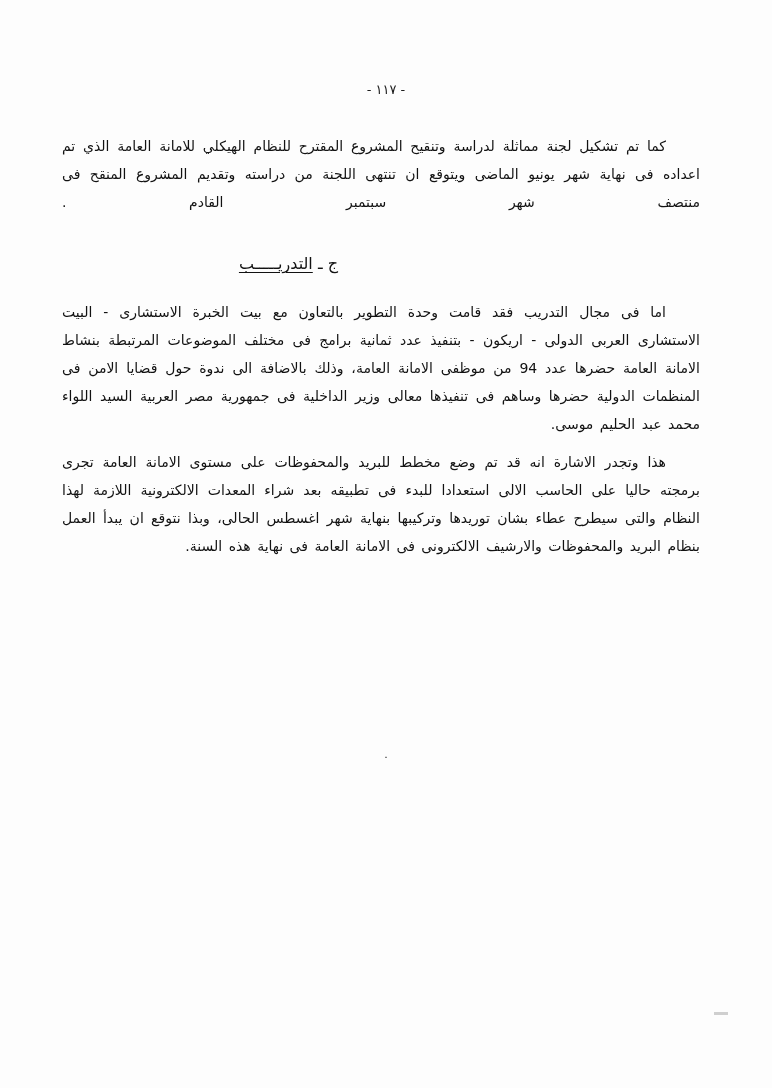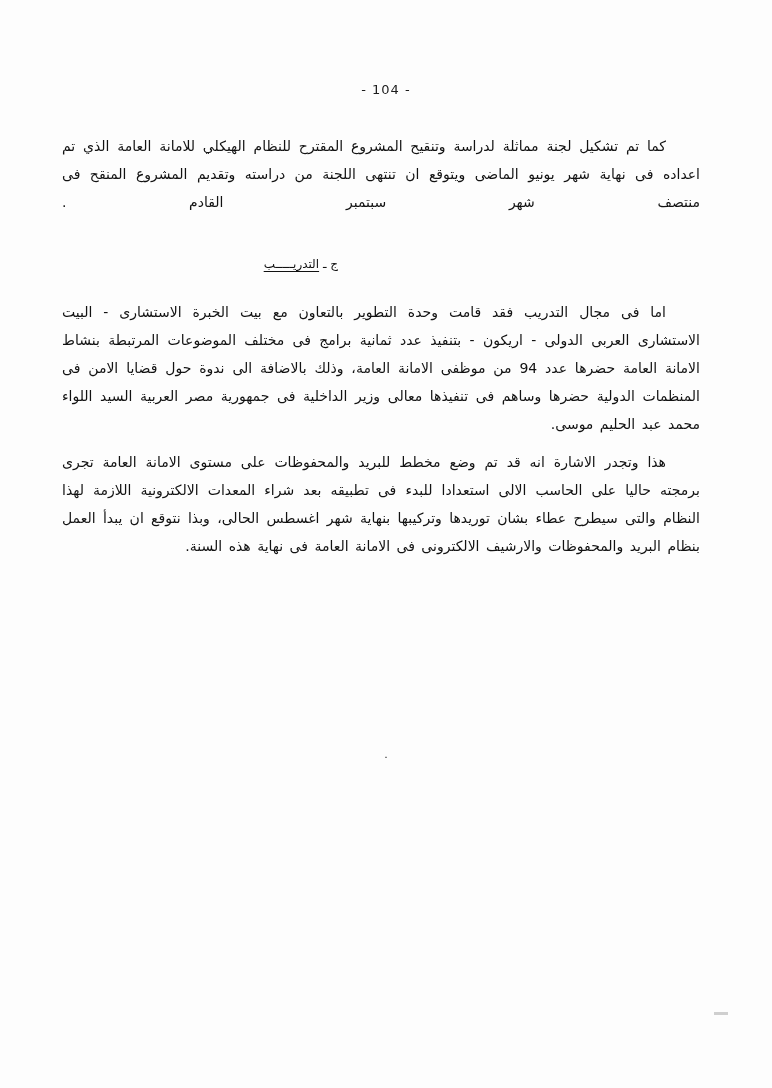--- a/index.html
+++ b/index.html
@@ -51,21 +51,21 @@
     text-indent: 34px;
   }
   .para.last-right {
     text-align-last: right;
   }
   .spacer-1 { height: 36px; }
   .spacer-2 { height: 22px; }
   .spacer-3 { height: 10px; }
 
   .section-heading {
-    font-size: 12px;
+    font-size: 16px;
     line-height: 24px;
     color: #121212;
     letter-spacing: 0.6px;
     margin: 0;
     padding-right: 362px;
     white-space: nowrap;
   }
   .section-heading .label {
     text-decoration: underline;
     text-underline-offset: 3px;
@@ -86,21 +86,21 @@
     width: 14px;
     height: 3px;
     background: #cfcfcf;
   }
 </style>
 </head>
 <body>
 
 <div class="page">
 
-  <div class="page-number">- 104 -</div>
+  <div class="page-number">- ١١٧ -</div>
 
   <div class="content">
 
     <p class="para indent">كما تم تشكيل لجنة مماثلة لدراسة وتنقيح المشروع المقترح للنظام الهيكلي للامانة العامة الذي تم اعداده فى نهاية شهر يونيو الماضى ويتوقع ان تنتهى اللجنة من دراسته وتقديم المشروع المنقح فى منتصف شهر سبتمبر القادم .</p>
 
     <div class="spacer-1"></div>
 
     <div class="section-heading">
       <span>ج ـ</span>
       <span class="label">التدريـــــب</span>

